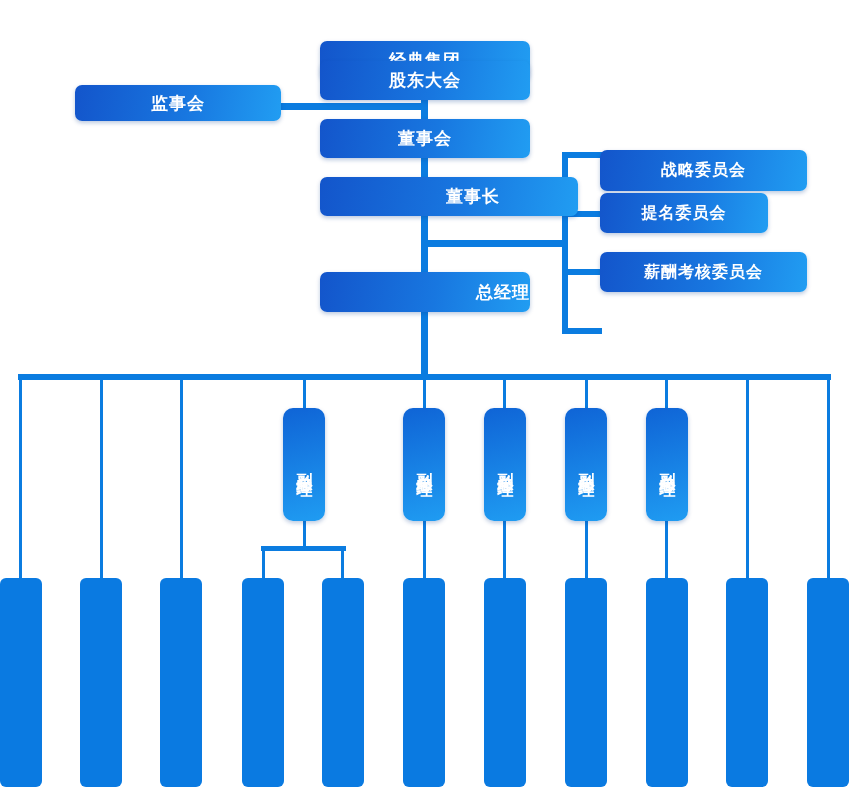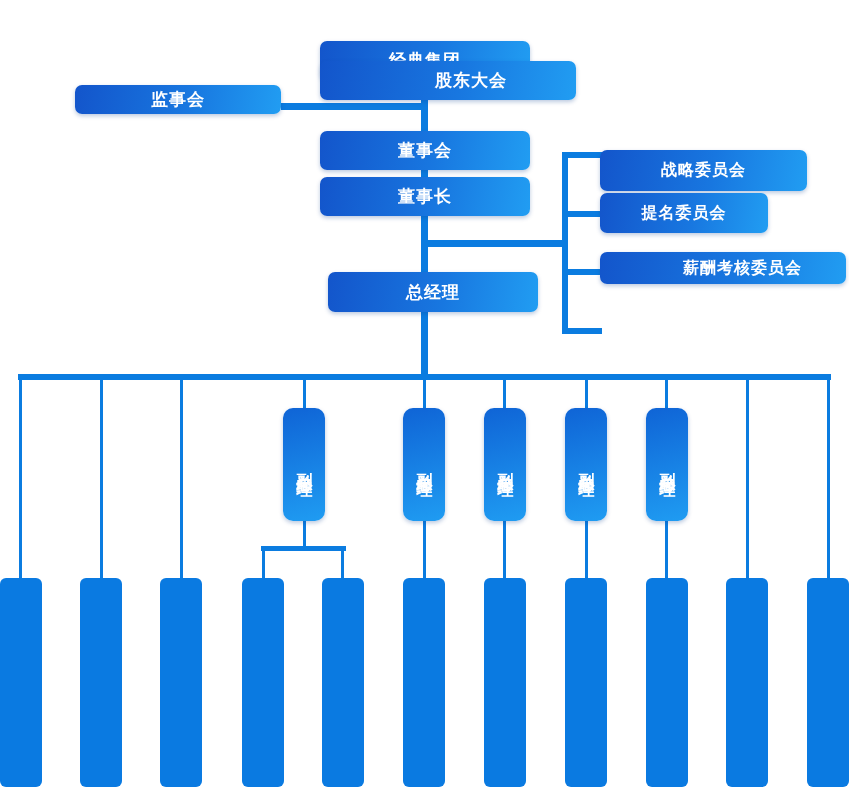--- a/index.html
+++ b/index.html
@@ -81,44 +81,44 @@
   <div class="line" style="left:665px;top:520px;width:3px;height:58px;"></div>
 
   <div class="line" style="left:303px;top:520px;width:3px;height:28px;"></div>
   <div class="line" style="left:261px;top:546px;width:85px;height:5px;"></div>
   <div class="line" style="left:262px;top:550px;width:3px;height:28px;"></div>
   <div class="line" style="left:341px;top:550px;width:3px;height:28px;"></div>
 
   <div class="hbox" style="left:320px;top:3px;width:210px;height:39px;margin-top:38px;">
     <span>经典集团</span>
   </div>
-  <div class="hbox" style="left:320px;top:61px;width:210px;height:39px;padding-left:46px;">
+  <div class="hbox" style="left:320px;top:61px;width:210px;height:39px;">
     <span>股东大会</span>
   </div>
-  <div class="hbox" style="left:320px;top:119px;width:210px;height:39px;margin-top:12px;">
+  <div class="hbox" style="left:320px;top:119px;width:210px;height:39px;">
     <span>董事会</span>
   </div>
-  <div class="hbox" style="left:320px;top:177px;width:210px;height:39px;">
+  <div class="hbox" style="left:320px;top:177px;width:210px;height:39px;padding-left:48px;">
     <span>董事长</span>
   </div>
-  <div class="hbox" style="left:328px;top:272px;width:210px;height:40px;">
+  <div class="hbox" style="left:320px;top:272px;width:210px;height:40px;justify-content:flex-end;">
     <span>总经理</span>
   </div>
 
-  <div class="hbox" style="left:75px;top:85px;width:206px;height:29px;">
+  <div class="hbox" style="left:75px;top:85px;width:206px;height:36px;">
     <span>监事会</span>
   </div>
 
   <div class="hbox cbox" style="left:600px;top:150px;width:207px;height:41px;">
     <span>战略委员会</span>
   </div>
   <div class="hbox cbox" style="left:600px;top:193px;width:168px;height:40px;">
     <span>提名委员会</span>
   </div>
-  <div class="hbox cbox" style="left:600px;top:252px;width:207px;height:32px;padding-left:39px;">
+  <div class="hbox cbox" style="left:600px;top:252px;width:207px;height:40px;">
     <span>薪酬考核委员会</span>
   </div>
 
   <div class="vbox" style="left:283px;">
     <span>副总经理</span>
   </div>
   <div class="vbox" style="left:403px;">
     <span>副总经理</span>
   </div>
   <div class="vbox" style="left:484px;">

